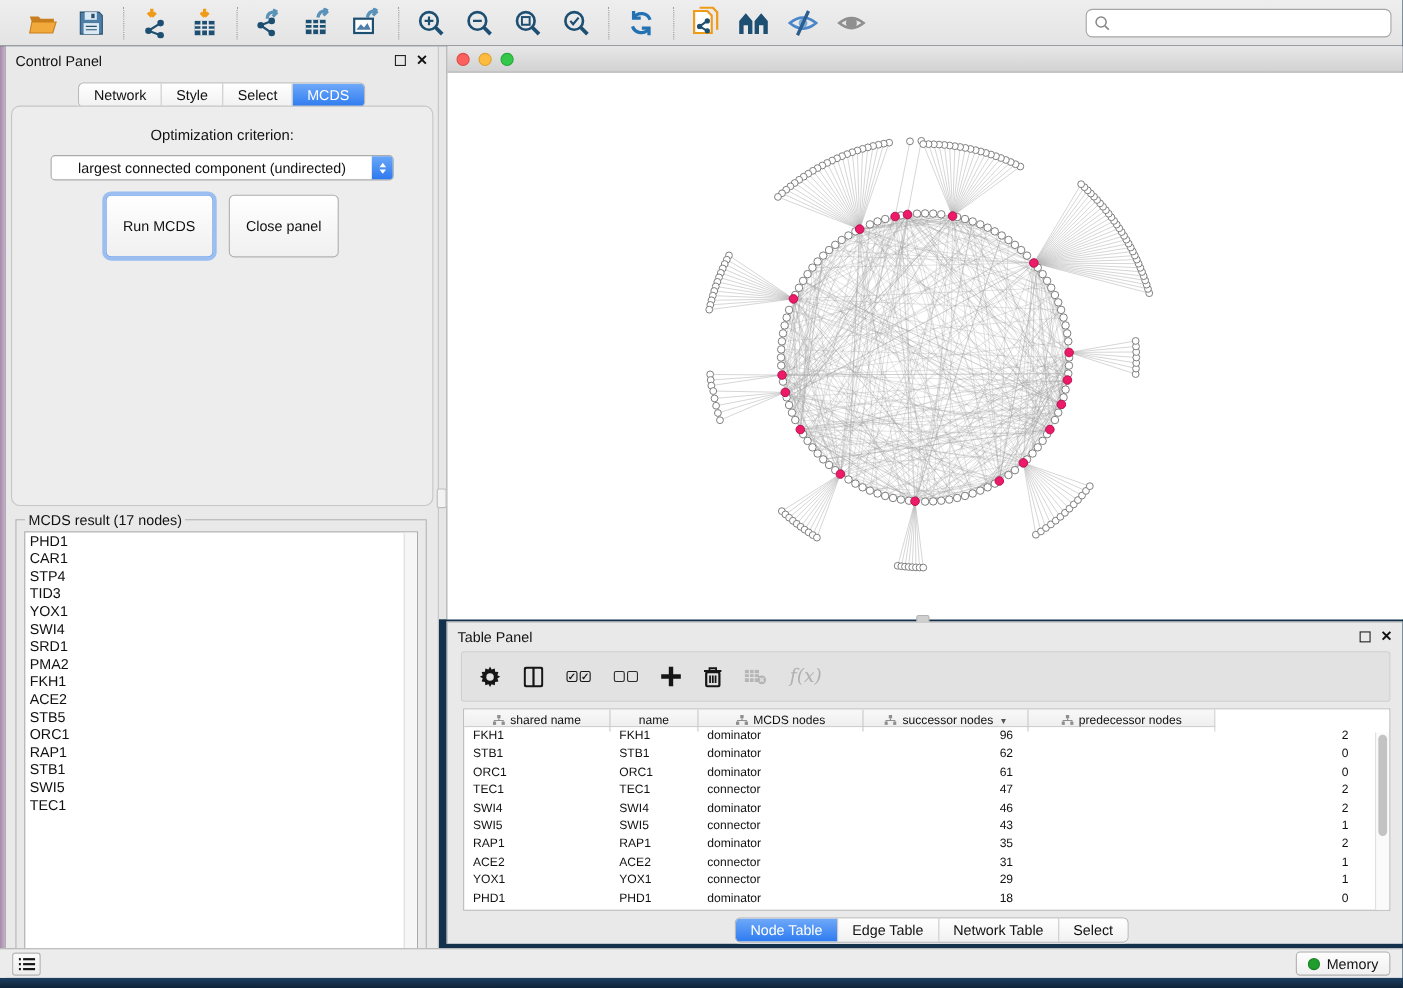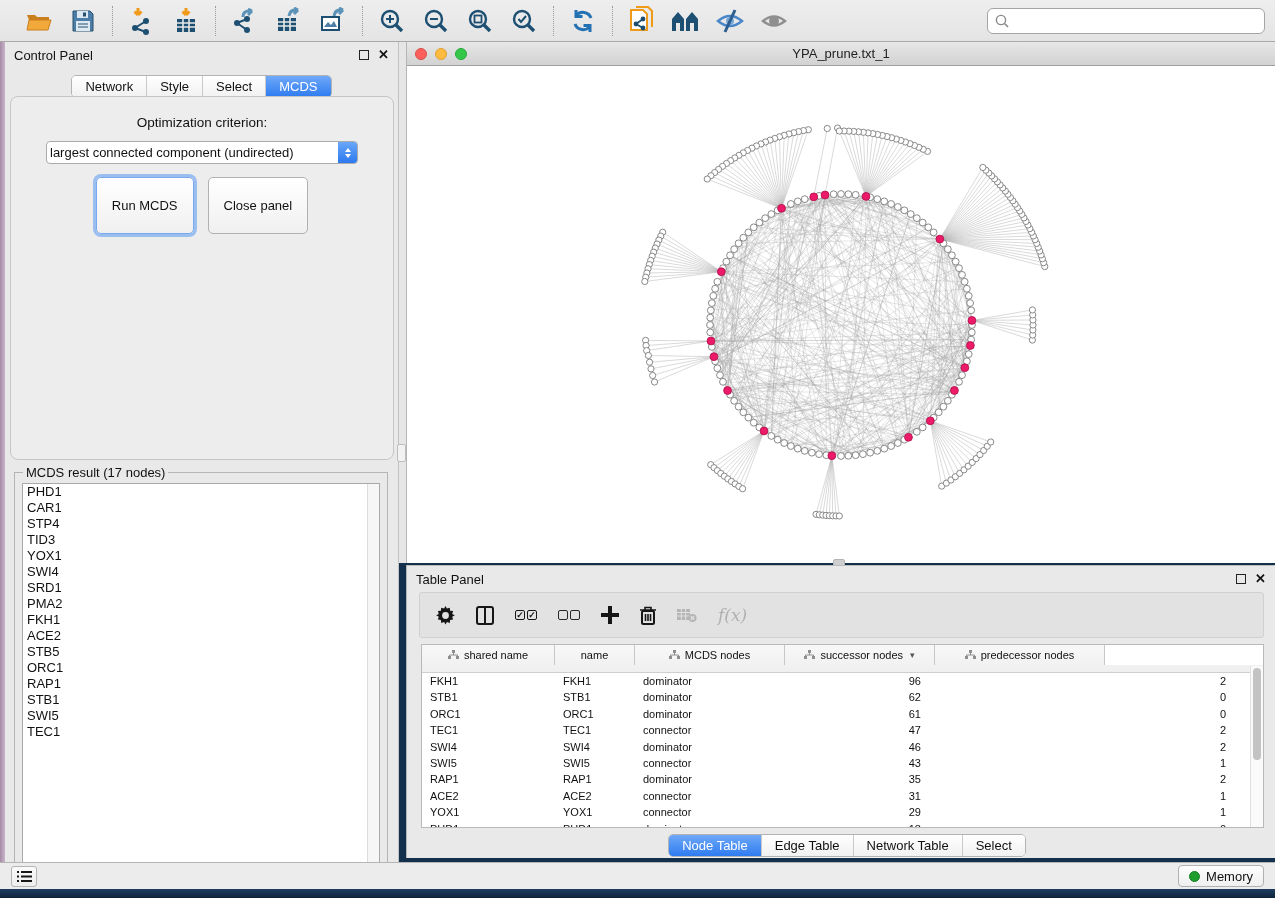--- a/index.html
+++ b/index.html
@@ -36,21 +36,21 @@
     background:#fff; box-shadow:0 1px 0 rgba(255,255,255,.6); }
   .seg-tab { padding:3px 13px; font-size:13px; color:#111; background:linear-gradient(#ffffff,#f1f1f1);
     border-left:1px solid #c9c9c9; cursor:default; white-space:nowrap; }
   .seg-tab:first-child { border-left:none; }
   .seg-tab.active { background:linear-gradient(#6fa9f9,#2e7bf0); color:#fff; }
   .cp-inner { position:absolute; left:5px; top:54px; width:384px; height:364px;
     background:#ededed; border:1px solid #c6c6c6; border-radius:8px; }
   .opt-label { text-align:center; margin-top:18px; font-size:13.5px; color:#111; }
   .opt-select { margin:11px auto 0; width:312px; height:23px; background:#fff;
     border:1px solid #ababab; border-radius:4px; display:flex; align-items:center; position:relative; }
-  .opt-select .val { flex:1; font-size:13px; padding:0 3px; color:#111; white-space:nowrap; overflow:hidden; }
+  .opt-select .val { flex:1; font-size:13px; padding:0 24px; color:#111; white-space:nowrap; overflow:hidden; }
   .opt-select .cap { width:19px; height:21px; border-radius:0 3px 3px 0;
     background:linear-gradient(#69a7f8,#2d79ef); display:flex; flex-direction:column;
     align-items:center; justify-content:center; gap:2px; }
   .tri-up { width:0; height:0; border-left:3.5px solid transparent; border-right:3.5px solid transparent; border-bottom:4.5px solid #fff; }
   .tri-dn { width:0; height:0; border-left:3.5px solid transparent; border-right:3.5px solid transparent; border-top:4.5px solid #fff; }
   .cp-buttons { display:flex; justify-content:center; gap:14px; margin-top:13px; }
   .mac-btn { font-size:13px; color:#111; background:linear-gradient(#ffffff,#f0f0f0);
     border:1px solid #b1b1b1; border-radius:5px; padding:20px 15px; cursor:default; }
   .mac-btn.focused { box-shadow:0 0 0 3px rgba(74,144,245,.5); border-color:#7aa8ef; }
   .mcds-fieldset { position:absolute; left:9px; top:423px; width:374px; height:414px;
@@ -92,21 +92,21 @@
   .tp-icon.disabled { color:#b5b5b5; }
   .fx { font-family:"DejaVu Serif", serif; font-style:italic; font-size:17px; color:#b0b0b0; }
   .chkpair { display:flex; gap:2px; }
   .chk { width:10px; height:10px; border:1.6px solid #161616; border-radius:2px;
     font-size:9px; font-weight:700; line-height:8px; text-align:center; color:#161616; }
   .chk.empty { border-color:#2a2a2a; color:transparent; }
 
   .ntable { position:absolute; left:14px; top:78px; width:1249px; height:184px; } 
   .ntable-box { position:absolute; left:0; top:0; width:843px; height:184px;
     border:1px solid #b9b9b9; background:#fff; overflow:hidden; }
-  .thead { display:flex; height:28px; font-size:11px; color:#111;
+  .thead { display:flex; height:16px; font-size:11px; color:#111;
     background:linear-gradient(#f8f8f8,#efefef); border-bottom:1px solid #cfcfcf; }
   .th { display:flex; align-items:center; justify-content:center; gap:5px;
     border-right:1px solid #c8c8c8; height:20px; }
   .th-fill { flex:1; background:#fff; border-right:none; }
   .c0 { width:133px; } .c1 { width:80px; } .c2 { width:150px; } .c3 { width:150px; } .c4 { width:170px; }
   .trow { display:flex; height:16.4px; line-height:16.4px; font-size:11px; color:#111; }
   .td { white-space:nowrap; overflow:hidden; }
   .td.l { padding-left:8px; } .td.r { text-align:right; }
   .td.c3 { padding-right:14px; } .td.cpred { width:301px; padding-right:10px; }
   .tscroll { position:absolute; right:0; top:21px; width:13px; height:162px;
@@ -336,21 +336,20 @@
   <div class="v-divider"></div>
   <div class="v-handle"></div>
 
   <div class="net-window">
     <div class="net-titlebar">
       <div class="lights">
         <span class="light red"></span>
         <span class="light yellow"></span>
         <span class="light green"></span>
       </div>
-      <div class="net-title">YPA_prune.txt_1</div>
     </div>
     <svg id="net-svg" class="net-canvas" viewBox="0 0 869 497">
         <line x1="314.3255450488193" y1="205.71749975707013" x2="358.19406020044545" y2="365.8384738336631" stroke="#999999" stroke-width="0.65" opacity="0.38"></line>
         <line x1="314.3255450488193" y1="205.71749975707013" x2="477.2665571161269" y2="382.64871627039616" stroke="#999999" stroke-width="0.65" opacity="0.38"></line>
         <line x1="314.3255450488193" y1="205.71749975707013" x2="327.1615261663369" y2="183.1940602004455" stroke="#999999" stroke-width="0.65" opacity="0.38"></line>
         <line x1="314.3255450488193" y1="205.71749975707013" x2="319.3457317299533" y2="322.3671742107864" stroke="#999999" stroke-width="0.65" opacity="0.38"></line>
         <line x1="314.3255450488193" y1="205.71749975707013" x2="548.6542682700467" y2="195.63282578921357" stroke="#999999" stroke-width="0.65" opacity="0.38"></line>
         <line x1="314.3255450488193" y1="205.71749975707013" x2="419.3326536304667" y2="389.1762994960148" stroke="#999999" stroke-width="0.65" opacity="0.38"></line>
         <line x1="314.3255450488193" y1="205.71749975707013" x2="564.1762994960147" y2="273.66734636953333" stroke="#999999" stroke-width="0.65" opacity="0.38"></line>
         <line x1="314.3255450488193" y1="205.71749975707013" x2="346.7085982882875" y2="356.6791235996947" stroke="#999999" stroke-width="0.65" opacity="0.38"></line>

